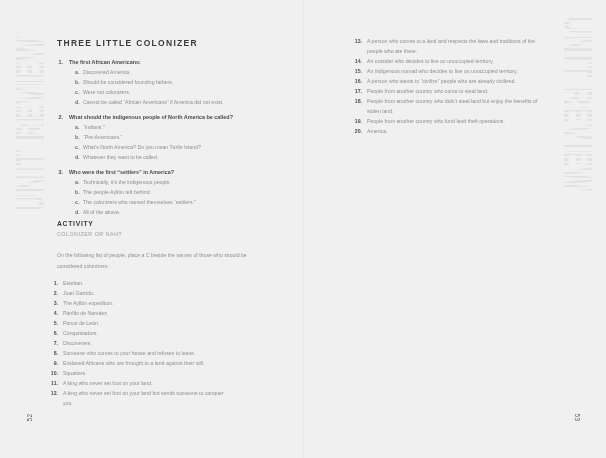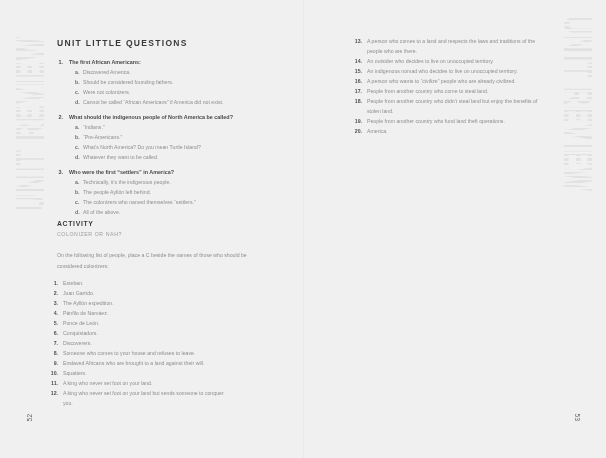--- a/index.html
+++ b/index.html
@@ -96,21 +96,21 @@
 </style>
 </head>
 <body>
 
 <div class="vtitle left">UNIT REVIEW</div>
 <div class="vtitle right">UNIT REVIEW</div>
 <div class="stripe-overlay left"></div>
 <div class="stripe-overlay right"></div>
 <div class="gutter"></div>
 
-<div class="heading">UNIT LITTLE QUESTIONS</div>
+<div class="heading">THREE LITTLE COLONIZER</div>
 
 <div class="questions">
     <div class="q">
       <div class="q-head">
         <span class="q-num">1.</span>
         <span class="q-title">The first African Americans:</span>
       </div>
       <div class="opts">
         <div class="opt">
           <span class="opt-letter">a.</span>

